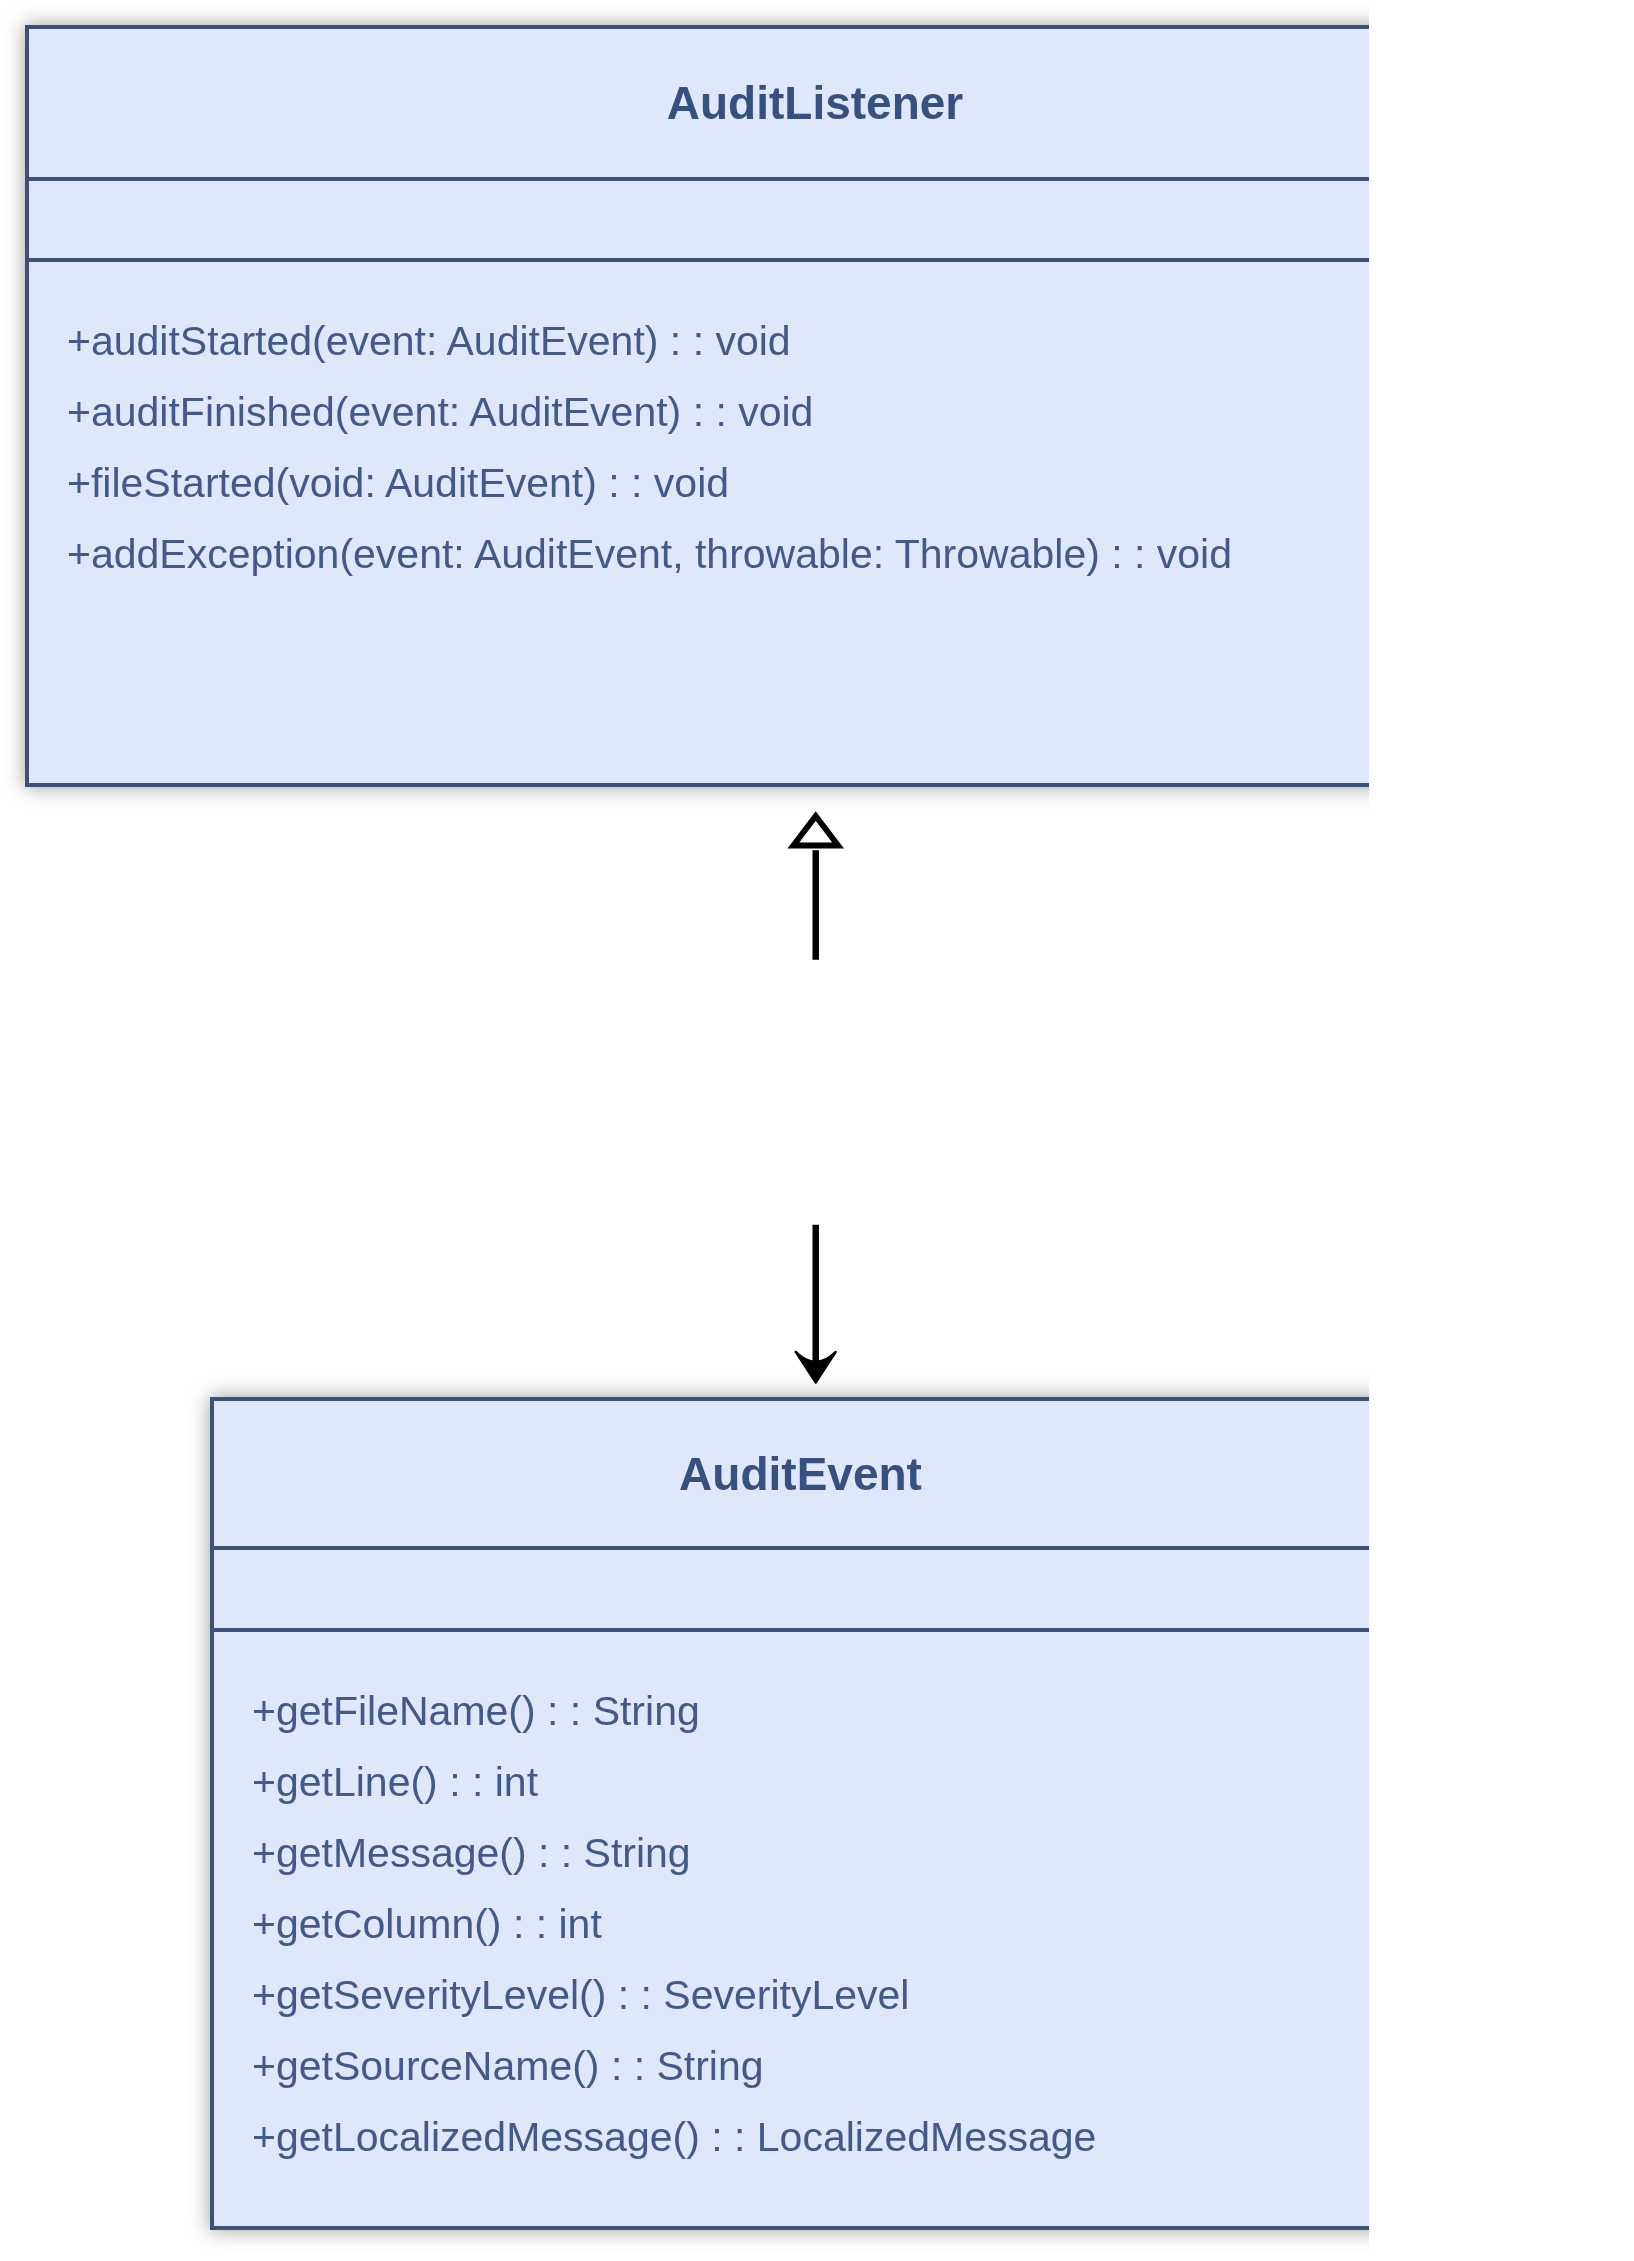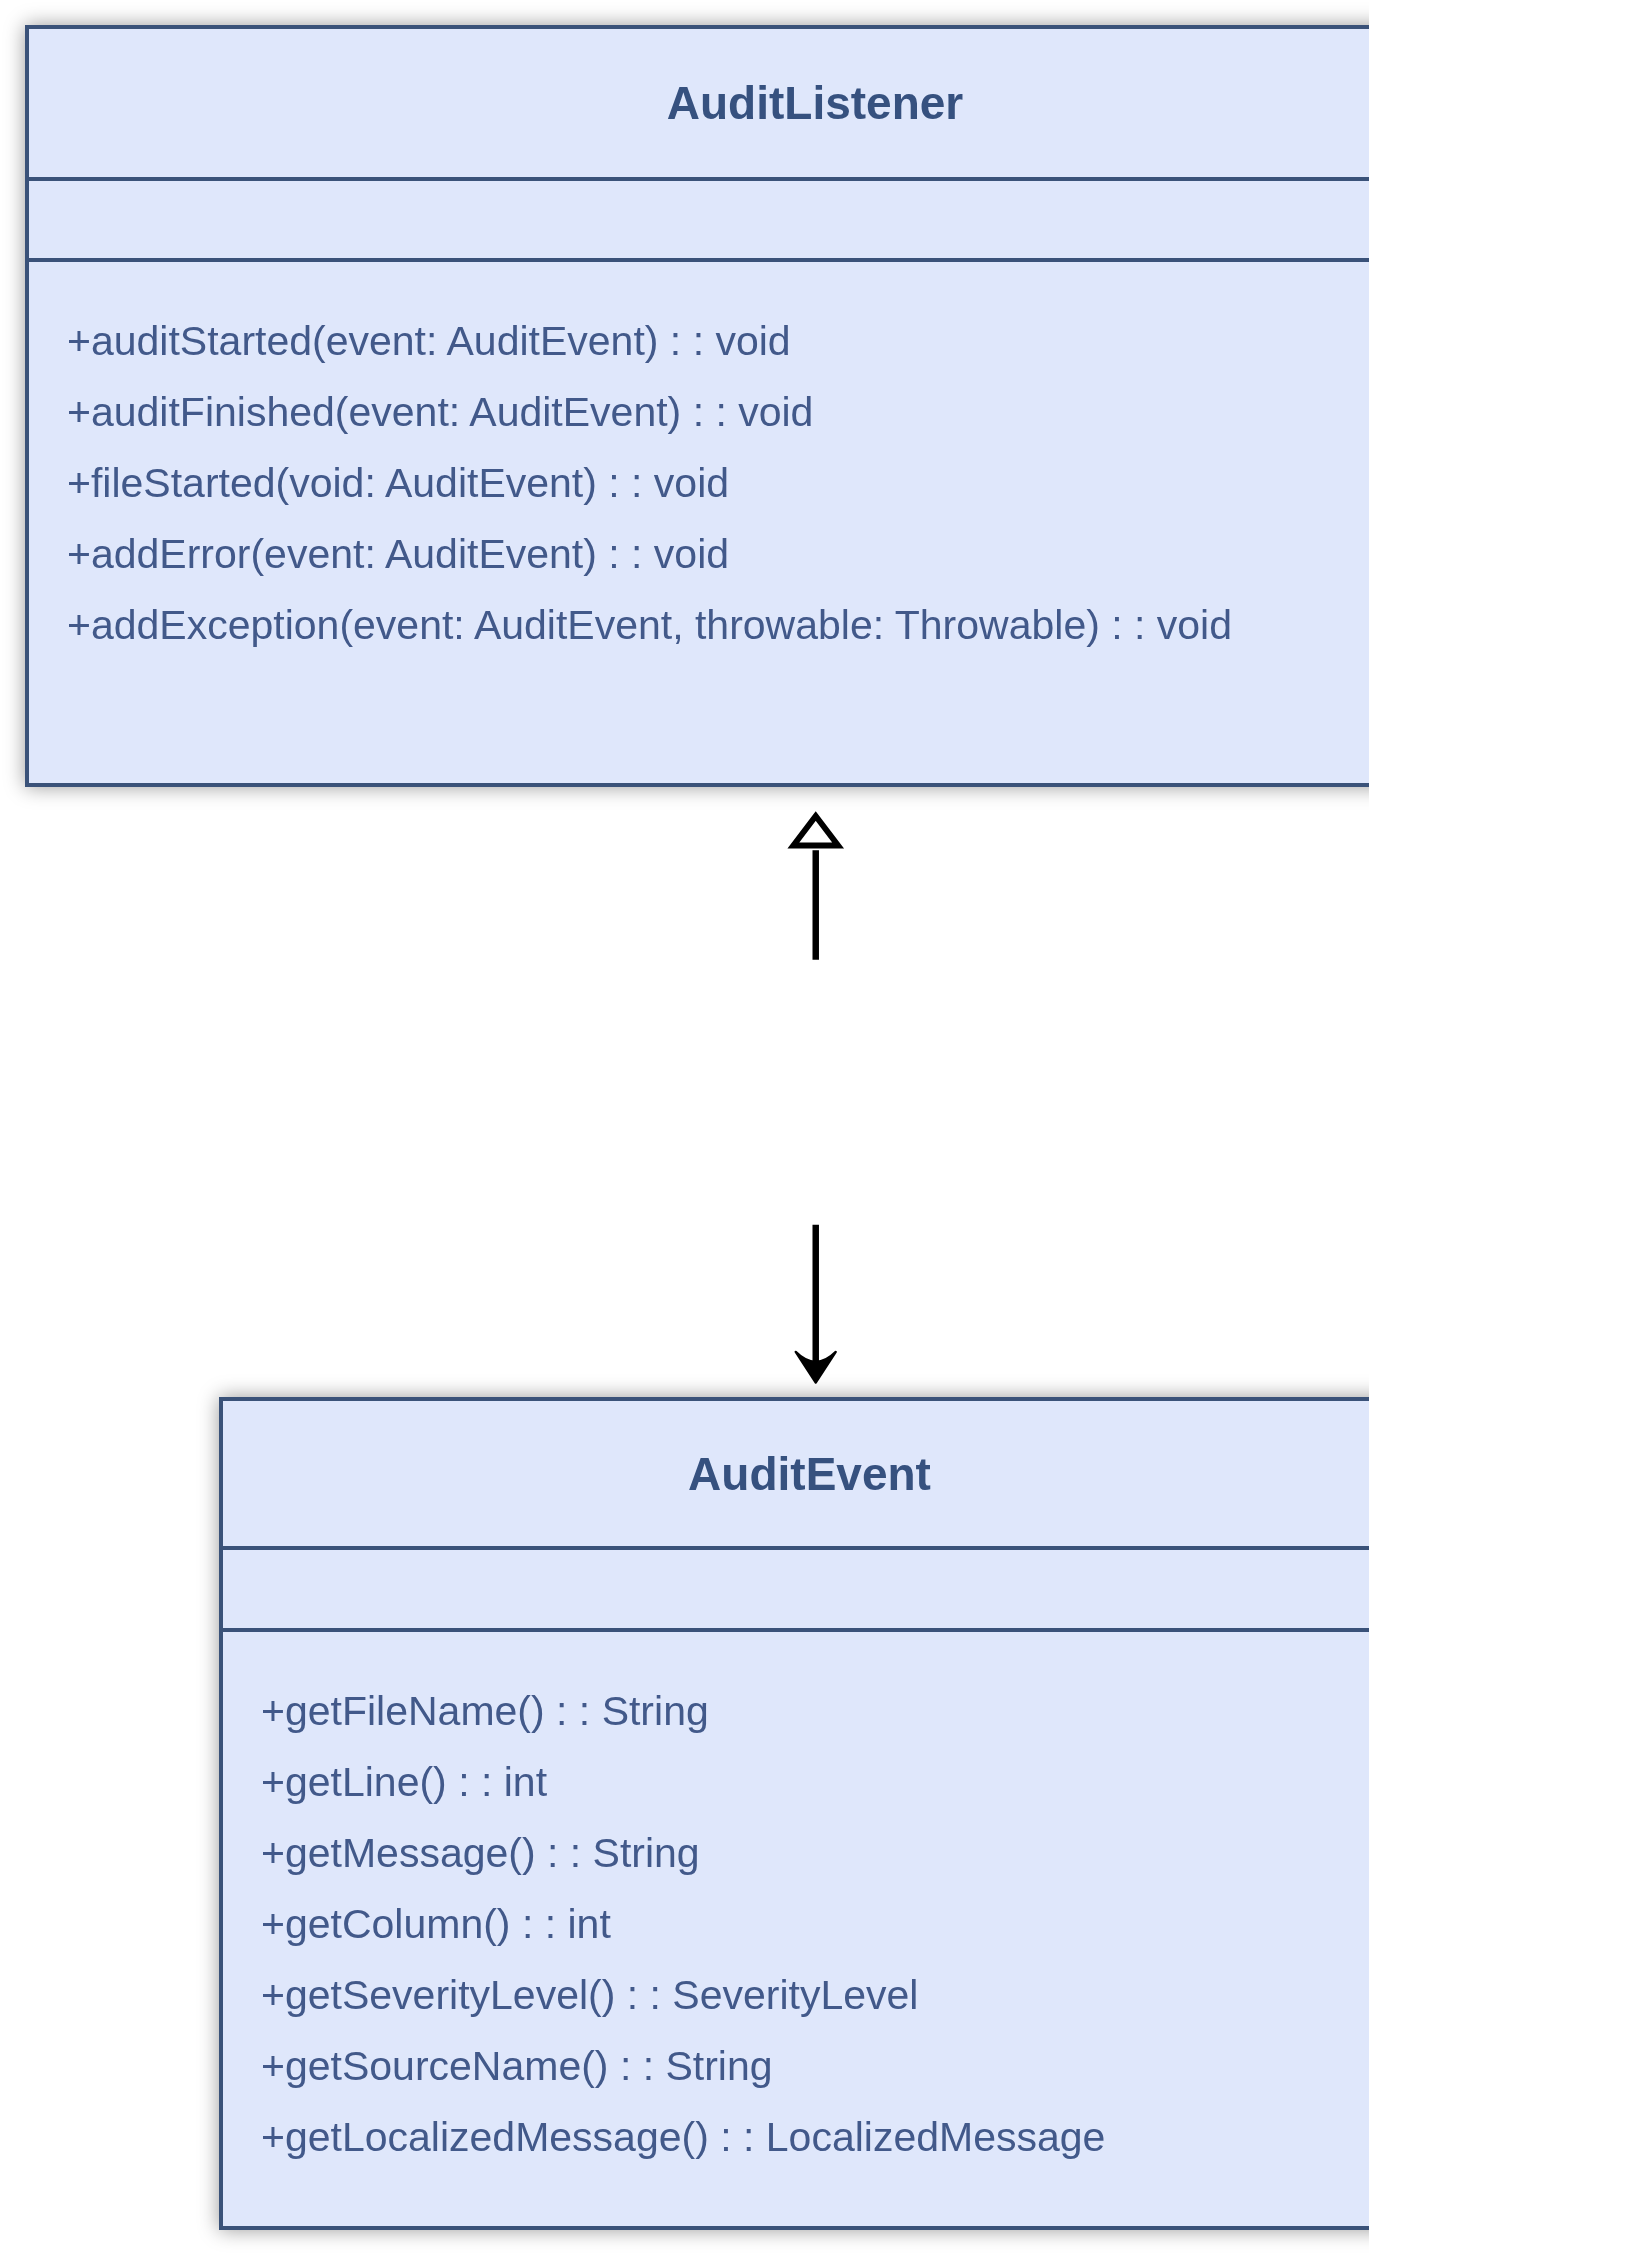--- a/index.html
+++ b/index.html
@@ -61,21 +61,21 @@
 
   
   .cls-listener { left: 25px;  top: 25px;   width: 1580px; height: 762px; }
   .cls-listener .comp-title { height: 148px; }
   .cls-listener .comp-attrs { height: 77px; }
 
   .cls-logger   { left: 615px; top: 955px; width: 407px;  height: 274px; }
   .cls-logger .comp-title { height: 148px; }
   .cls-logger .comp-attrs { height: 57px; }
 
-  .cls-event    { left: 219px; top: 1397px; width: 1181px; height: 833px; }
+  .cls-event    { left: 210px; top: 1397px; width: 1181px; height: 833px; }
   .cls-event .comp-title { height: 145px; }
   .cls-event .comp-attrs { height: 78px; }
 
   .edge-layer {
     position: absolute;
     left: 0; top: 0;
     width: 1635px;
     height: 2261px;
     pointer-events: none;
   }
@@ -87,21 +87,20 @@
 
   <div class="uml-class cls-listener">
     <div class="comp-title">AuditListener</div>
     <div class="comp-sep"></div>
     <div class="comp-attrs"></div>
     <div class="comp-sep"></div>
     <div class="comp-methods">
         <div class="method-line">+auditStarted(event: AuditEvent) : : void</div>
         <div class="method-line">+auditFinished(event: AuditEvent) : : void</div>
         <div class="method-line">+fileStarted(void: AuditEvent) : : void</div>
-        <div class="method-line">+addError(event: AuditEvent) : : void</div>
         <div class="method-line">+addException(event: AuditEvent, throwable: Throwable) : : void</div>
       </div>
   </div>
 
 
   <div class="uml-class cls-event">
     <div class="comp-title">AuditEvent</div>
     <div class="comp-sep"></div>
     <div class="comp-attrs"></div>
     <div class="comp-sep"></div>

